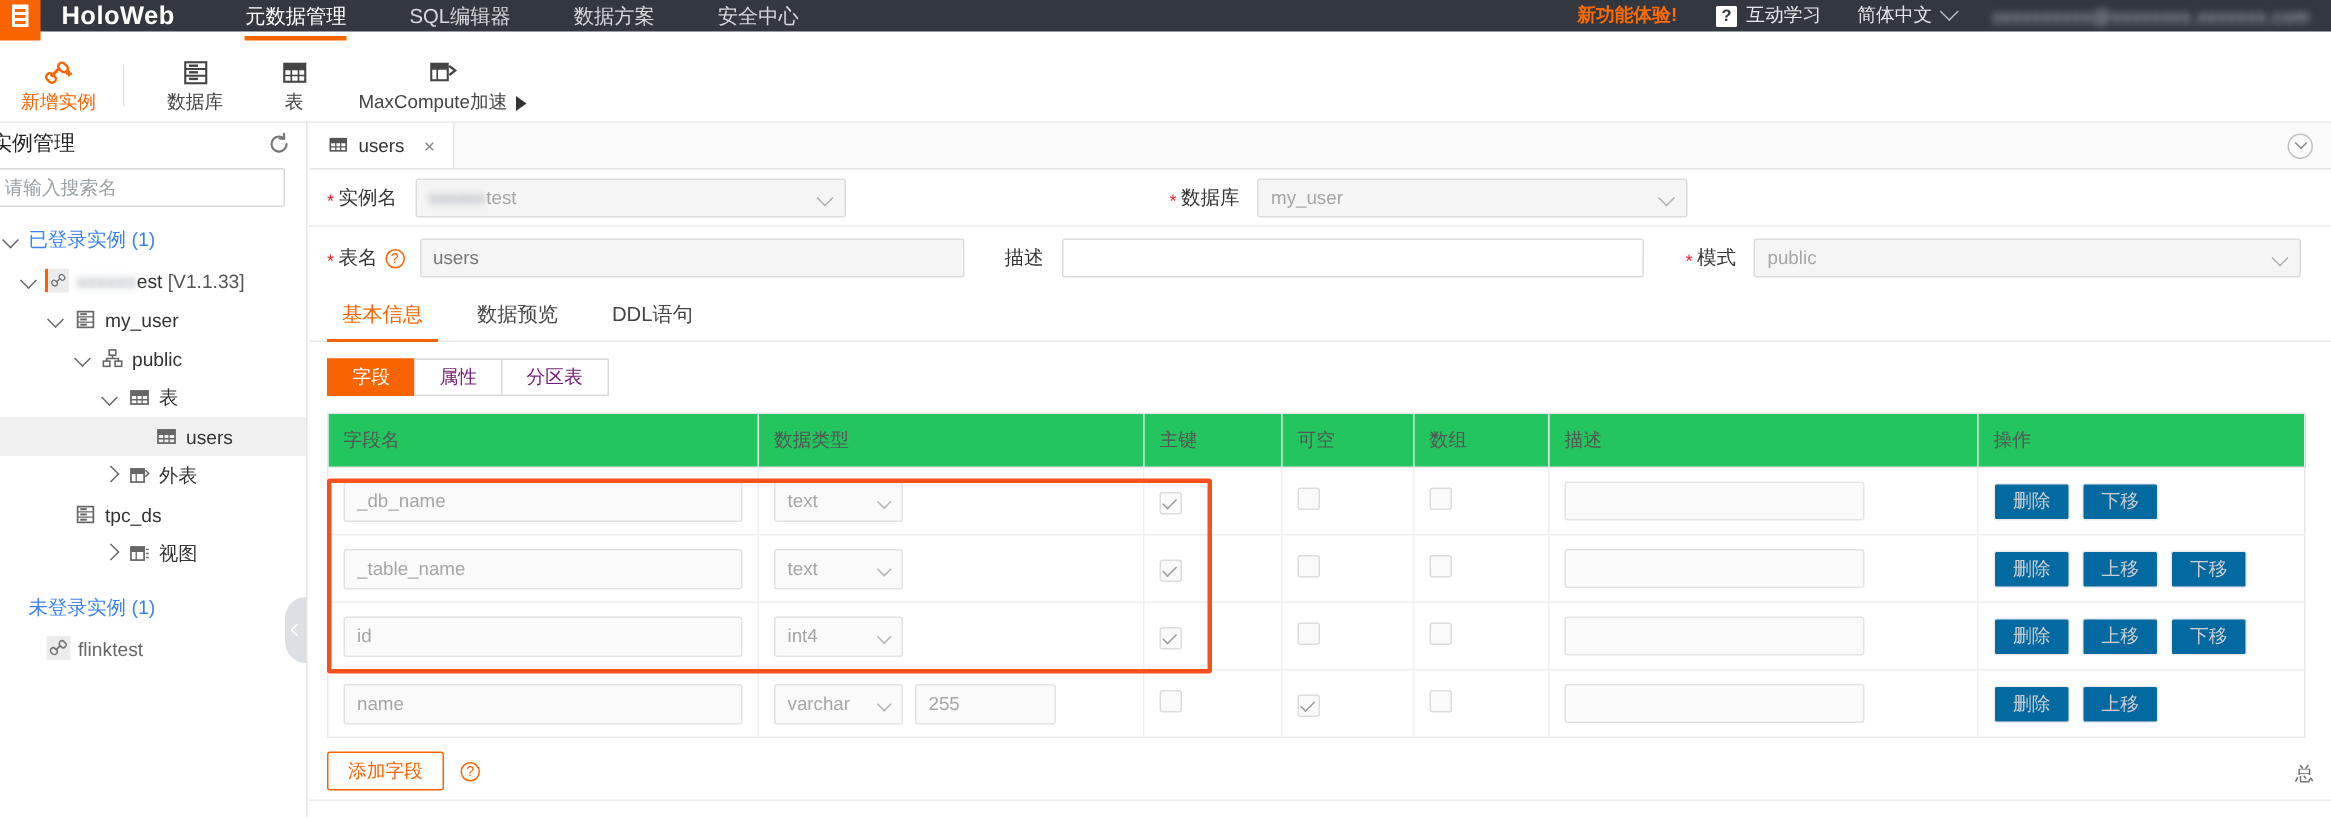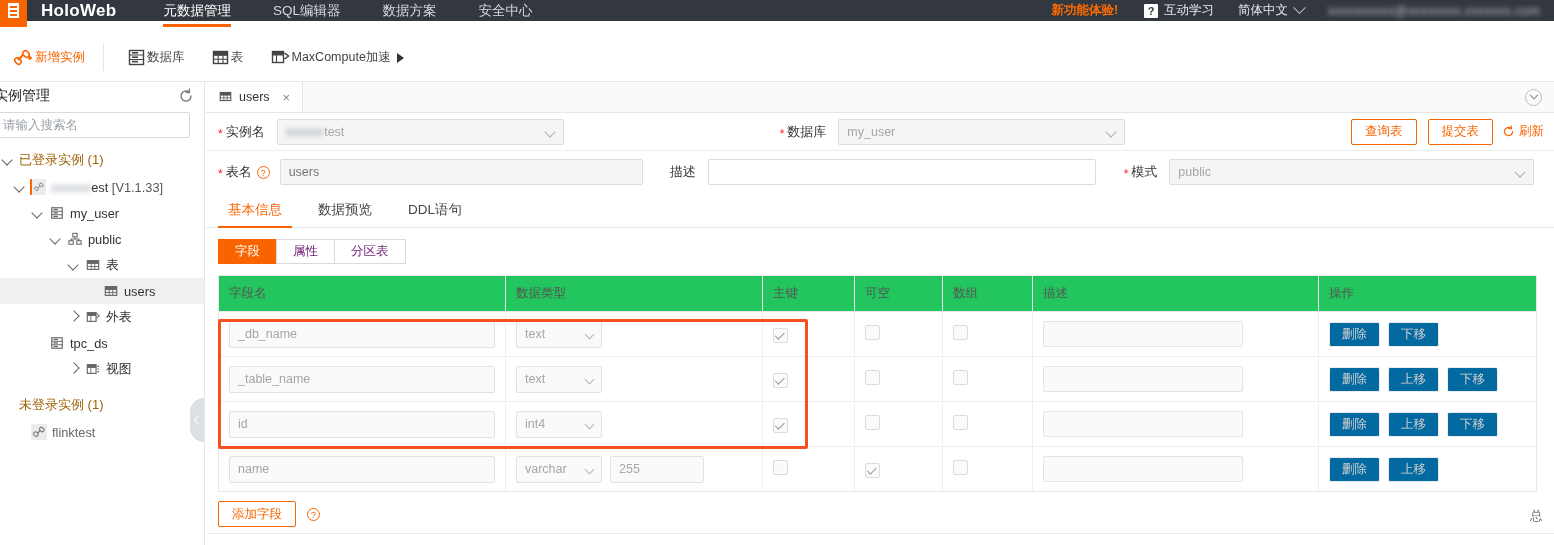--- a/index.html
+++ b/index.html
@@ -58,21 +58,21 @@
     filter: blur(2.6px); opacity: .85; letter-spacing: .4px;
   }
 
   
   .toolbar {
     position: absolute; left: 0; top: 33px; width: 1554px; height: 49px;
     background: #fff; border-bottom: 1px solid #e8e8e8;
     display: flex; align-items: center; padding-left: 4px;
   }
   .tool {
-    display: flex; flex-direction: row; align-items: center; justify-content: center;
+    display: flex; flex-direction: column; align-items: center; justify-content: center;
     min-width: 66px; padding: 3px 10px 2px; cursor: pointer; gap: 2px;
   }
   .tool .ticon { height: 20px; display: flex; align-items: center; justify-content: center; }
   .tool .tlabel { font-size: 12.5px; color: #444; white-space: nowrap; }
   .tool.accent .tlabel { color: #fa6400; }
   .tool-sep { width: 1px; height: 28px; background: #e6e6e6; margin: 0 14px 0 8px; }
   .tool.wide { min-width: auto; }
   .play-tri { display:inline-block; width:0;height:0; border-left:7px solid #333; border-top:5px solid transparent; border-bottom:5px solid transparent; margin-left:6px; vertical-align: middle;}
 
   
@@ -86,21 +86,21 @@
   }
   .sb-title { font-size: 14px; color: #222; font-weight: 500; padding-left: 0; white-space: nowrap; }
   .refresh-ico { width: 16px; height: 16px; cursor: pointer; }
   .sb-search-wrap { padding: 2px 10px 0 0; margin-left: -6px; }
   .sb-search {
     width: 196px; height: 26px; border: 1px solid #d9d9d9; background: #fff;
     font-size: 12.5px; color: #333; padding: 0 8px; outline: none; border-radius: 2px;
     font-family: "Liberation Sans", sans-serif;
   }
   .sb-search::placeholder { color: #9aa0a6; }
-  .sb-group { font-size: 13px; color: #a16207; padding: 13px 0 5px 6px; display: flex; align-items: center; gap: 5px; }
+  .sb-group { font-size: 13px; color: #3b82f6; padding: 13px 0 5px 6px; display: flex; align-items: center; gap: 5px; }
   .tree-row {
     height: 26px; display: flex; align-items: center; gap: 5px;
     font-size: 12.8px; color: #333; cursor: pointer; white-space: nowrap;
   }
   .tree-row.selected { background: #f0f0f0; }
   .twisty {
     width: 12px; height: 12px; flex: none; position: relative;
   }
   .twisty.down:after {
     content: ""; position: absolute; left: 1px; top: 2px;
@@ -547,31 +547,20 @@
 
       <div class="fl" style="margin-left:216px">
         <span class="req">*</span>
         <span>数据库</span>
       </div>
       <div class="fld" style="width:287px; margin-left:12px">
         <span>my_user</span>
         <span class="chev"></span>
       </div>
 
-      <div style="margin-left:auto; display:flex; align-items:center;">
-        <button class="btn-o">查询表</button>
-        <button class="btn-o" style="margin-left:11px">提交表</button>
-        <span class="link-refresh">
-          <svg width="13" height="13" viewBox="0 0 16 16">
-            <path d="M13 8 A5 5 0 1 1 11.2 4.2" stroke="#fa6400" stroke-width="1.5" fill="none" stroke-linecap="round"></path>
-            <path d="M11.3 1.2 L11.5 4.6 L8.2 4.3" stroke="#fa6400" stroke-width="1.5" fill="none" stroke-linecap="round" stroke-linejoin="round"></path>
-          </svg>
-          <span>刷新</span>
-        </span>
-      </div>
     </div>
 
     <div class="form-row second">
       <div class="fl">
         <span class="req">*</span>
         <span>表名</span>
         <span class="qcircle">?</span>
       </div>
       <input class="fld" style="width: 363px; margin-left: 10px; border: 1px solid rgb(220, 220, 220);" value="" placeholder="users">
 

